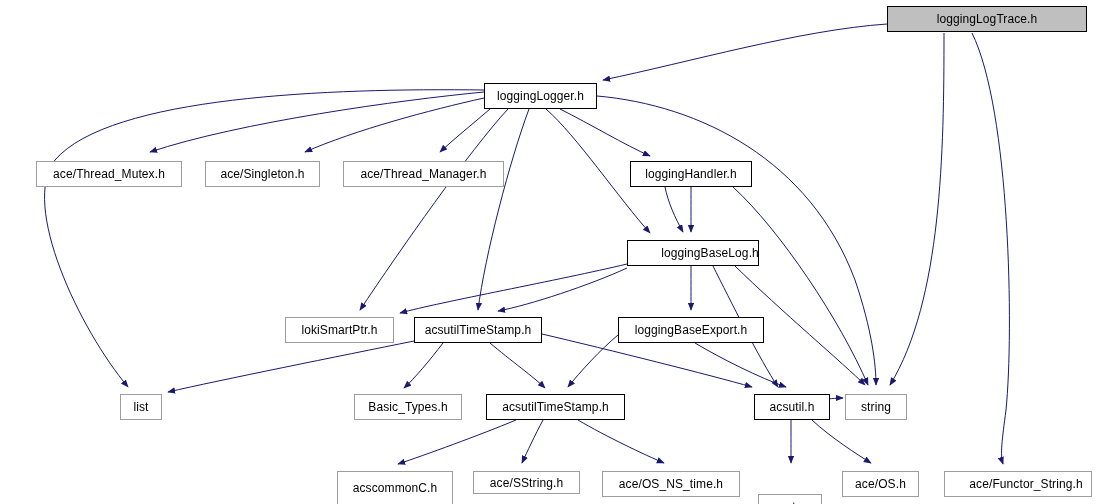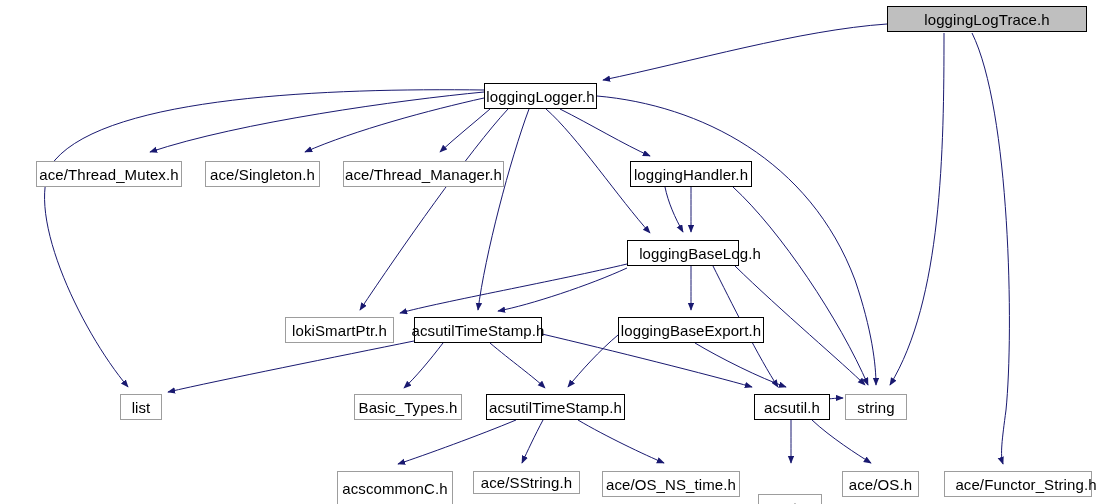--- a/index.html
+++ b/index.html
@@ -8,21 +8,21 @@
     width:1097px;height:504px;
     background:#ffffff;
     font-family:"Liberation Sans", sans-serif;
     overflow:hidden;
   }
   svg.edge-layer{position:absolute;left:0;top:0;width:1097px;height:504px;}
   .node{
     position:absolute;
     box-sizing:border-box;
     display:flex;align-items:center;justify-content:center;
-    font-size:15px;
+    font-size:12px;
     color:#000000;
     white-space:nowrap;
     background:#ffffff;
     line-height:1;
     letter-spacing:0.1px;
   }
   .node.ext{border:1px solid #9d9d9d;}
   .node.int{border:1px solid #000000;}
   .node.cur{border:1px solid #000000;background:#bfbfbf;}
   .node-label{pointer-events:none;}
@@ -84,21 +84,21 @@
       </div>
       <div class="node ext" style="left: 205px; top: 161px; width: 115px; height: 26px;">
         <span class="node-label">ace/Singleton.h</span>
       </div>
       <div class="node ext" style="left: 343px; top: 161px; width: 161px; height: 26px;">
         <span class="node-label">ace/Thread_Manager.h</span>
       </div>
       <div class="node int" style="left: 630px; top: 161px; width: 122px; height: 26px;">
         <span class="node-label">loggingHandler.h</span>
       </div>
-      <div class="node int" style="left: 627px; top: 240px; width: 112px; height: 26px; padding-left: 34px;">
+      <div class="node int" style="left: 627px; top: 240px; width: 132px; height: 26px; padding-left: 34px;">
         <span class="node-label">loggingBaseLog.h</span>
       </div>
       <div class="node ext" style="left: 285px; top: 317px; width: 109px; height: 26px;">
         <span class="node-label">lokiSmartPtr.h</span>
       </div>
       <div class="node int" style="left: 414px; top: 317px; width: 128px; height: 26px;">
         <span class="node-label">acsutilTimeStamp.h</span>
       </div>
       <div class="node int" style="left: 618px; top: 317px; width: 146px; height: 26px;">
         <span class="node-label">loggingBaseExport.h</span>

